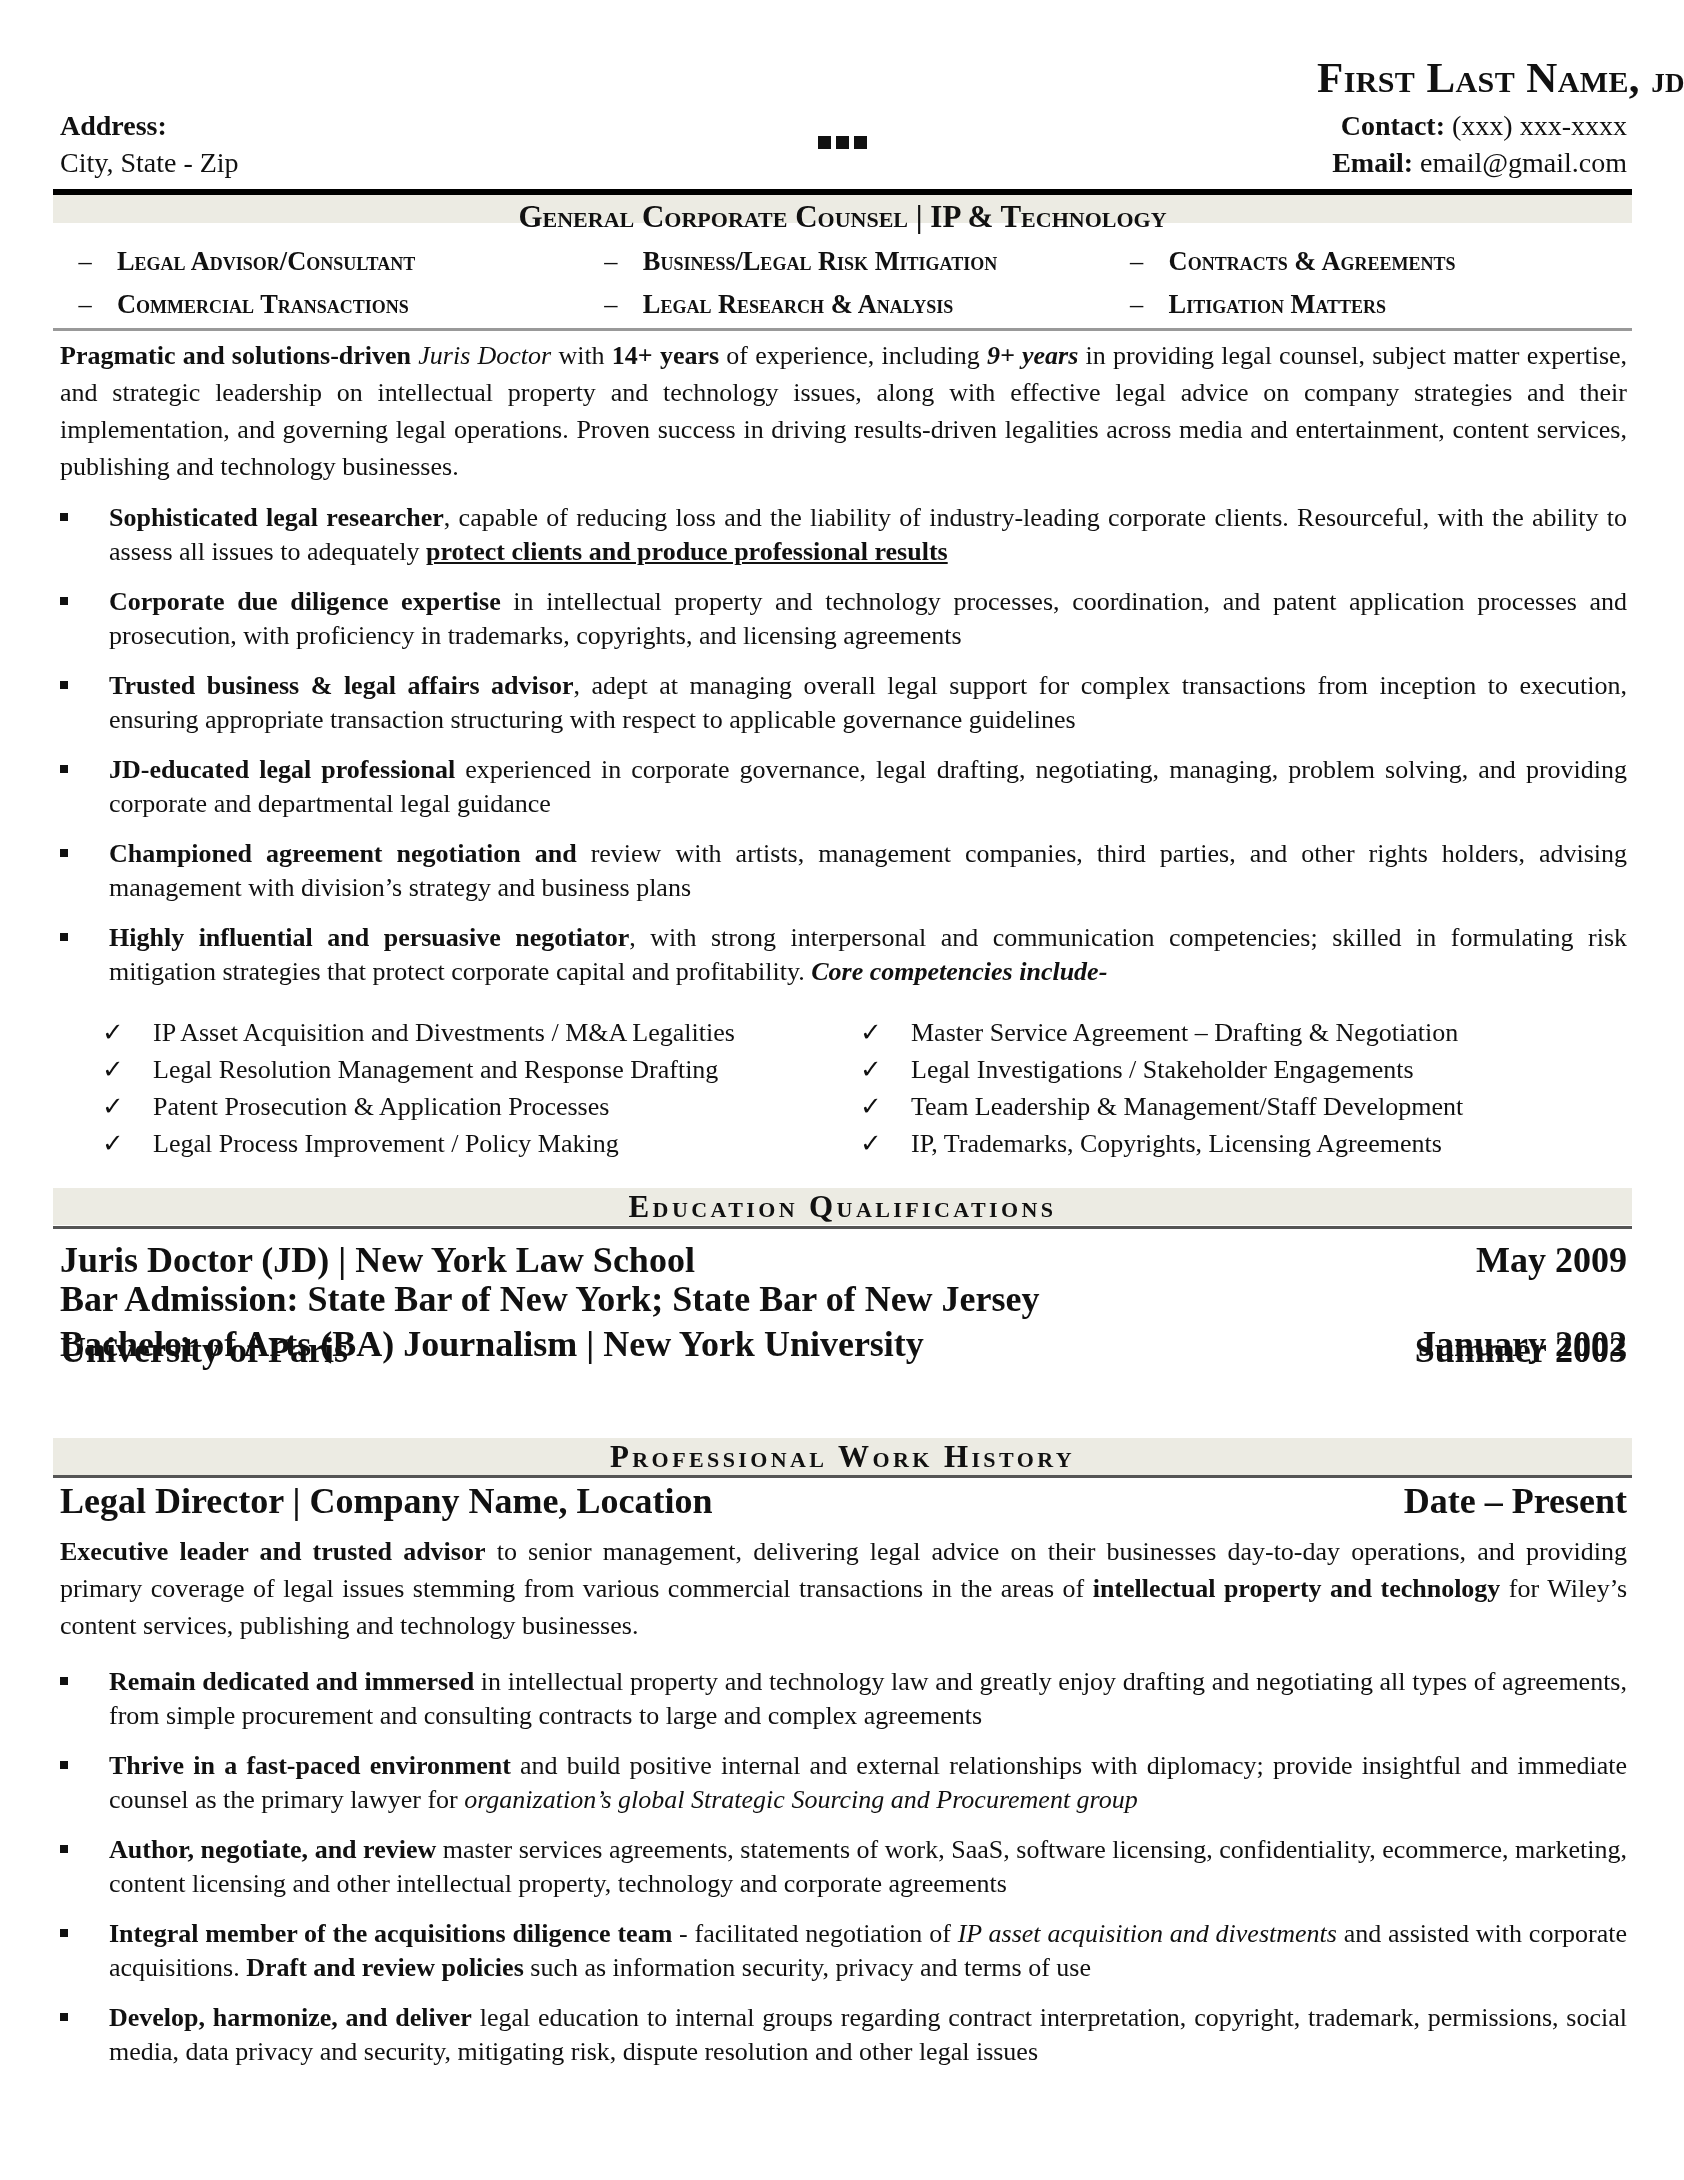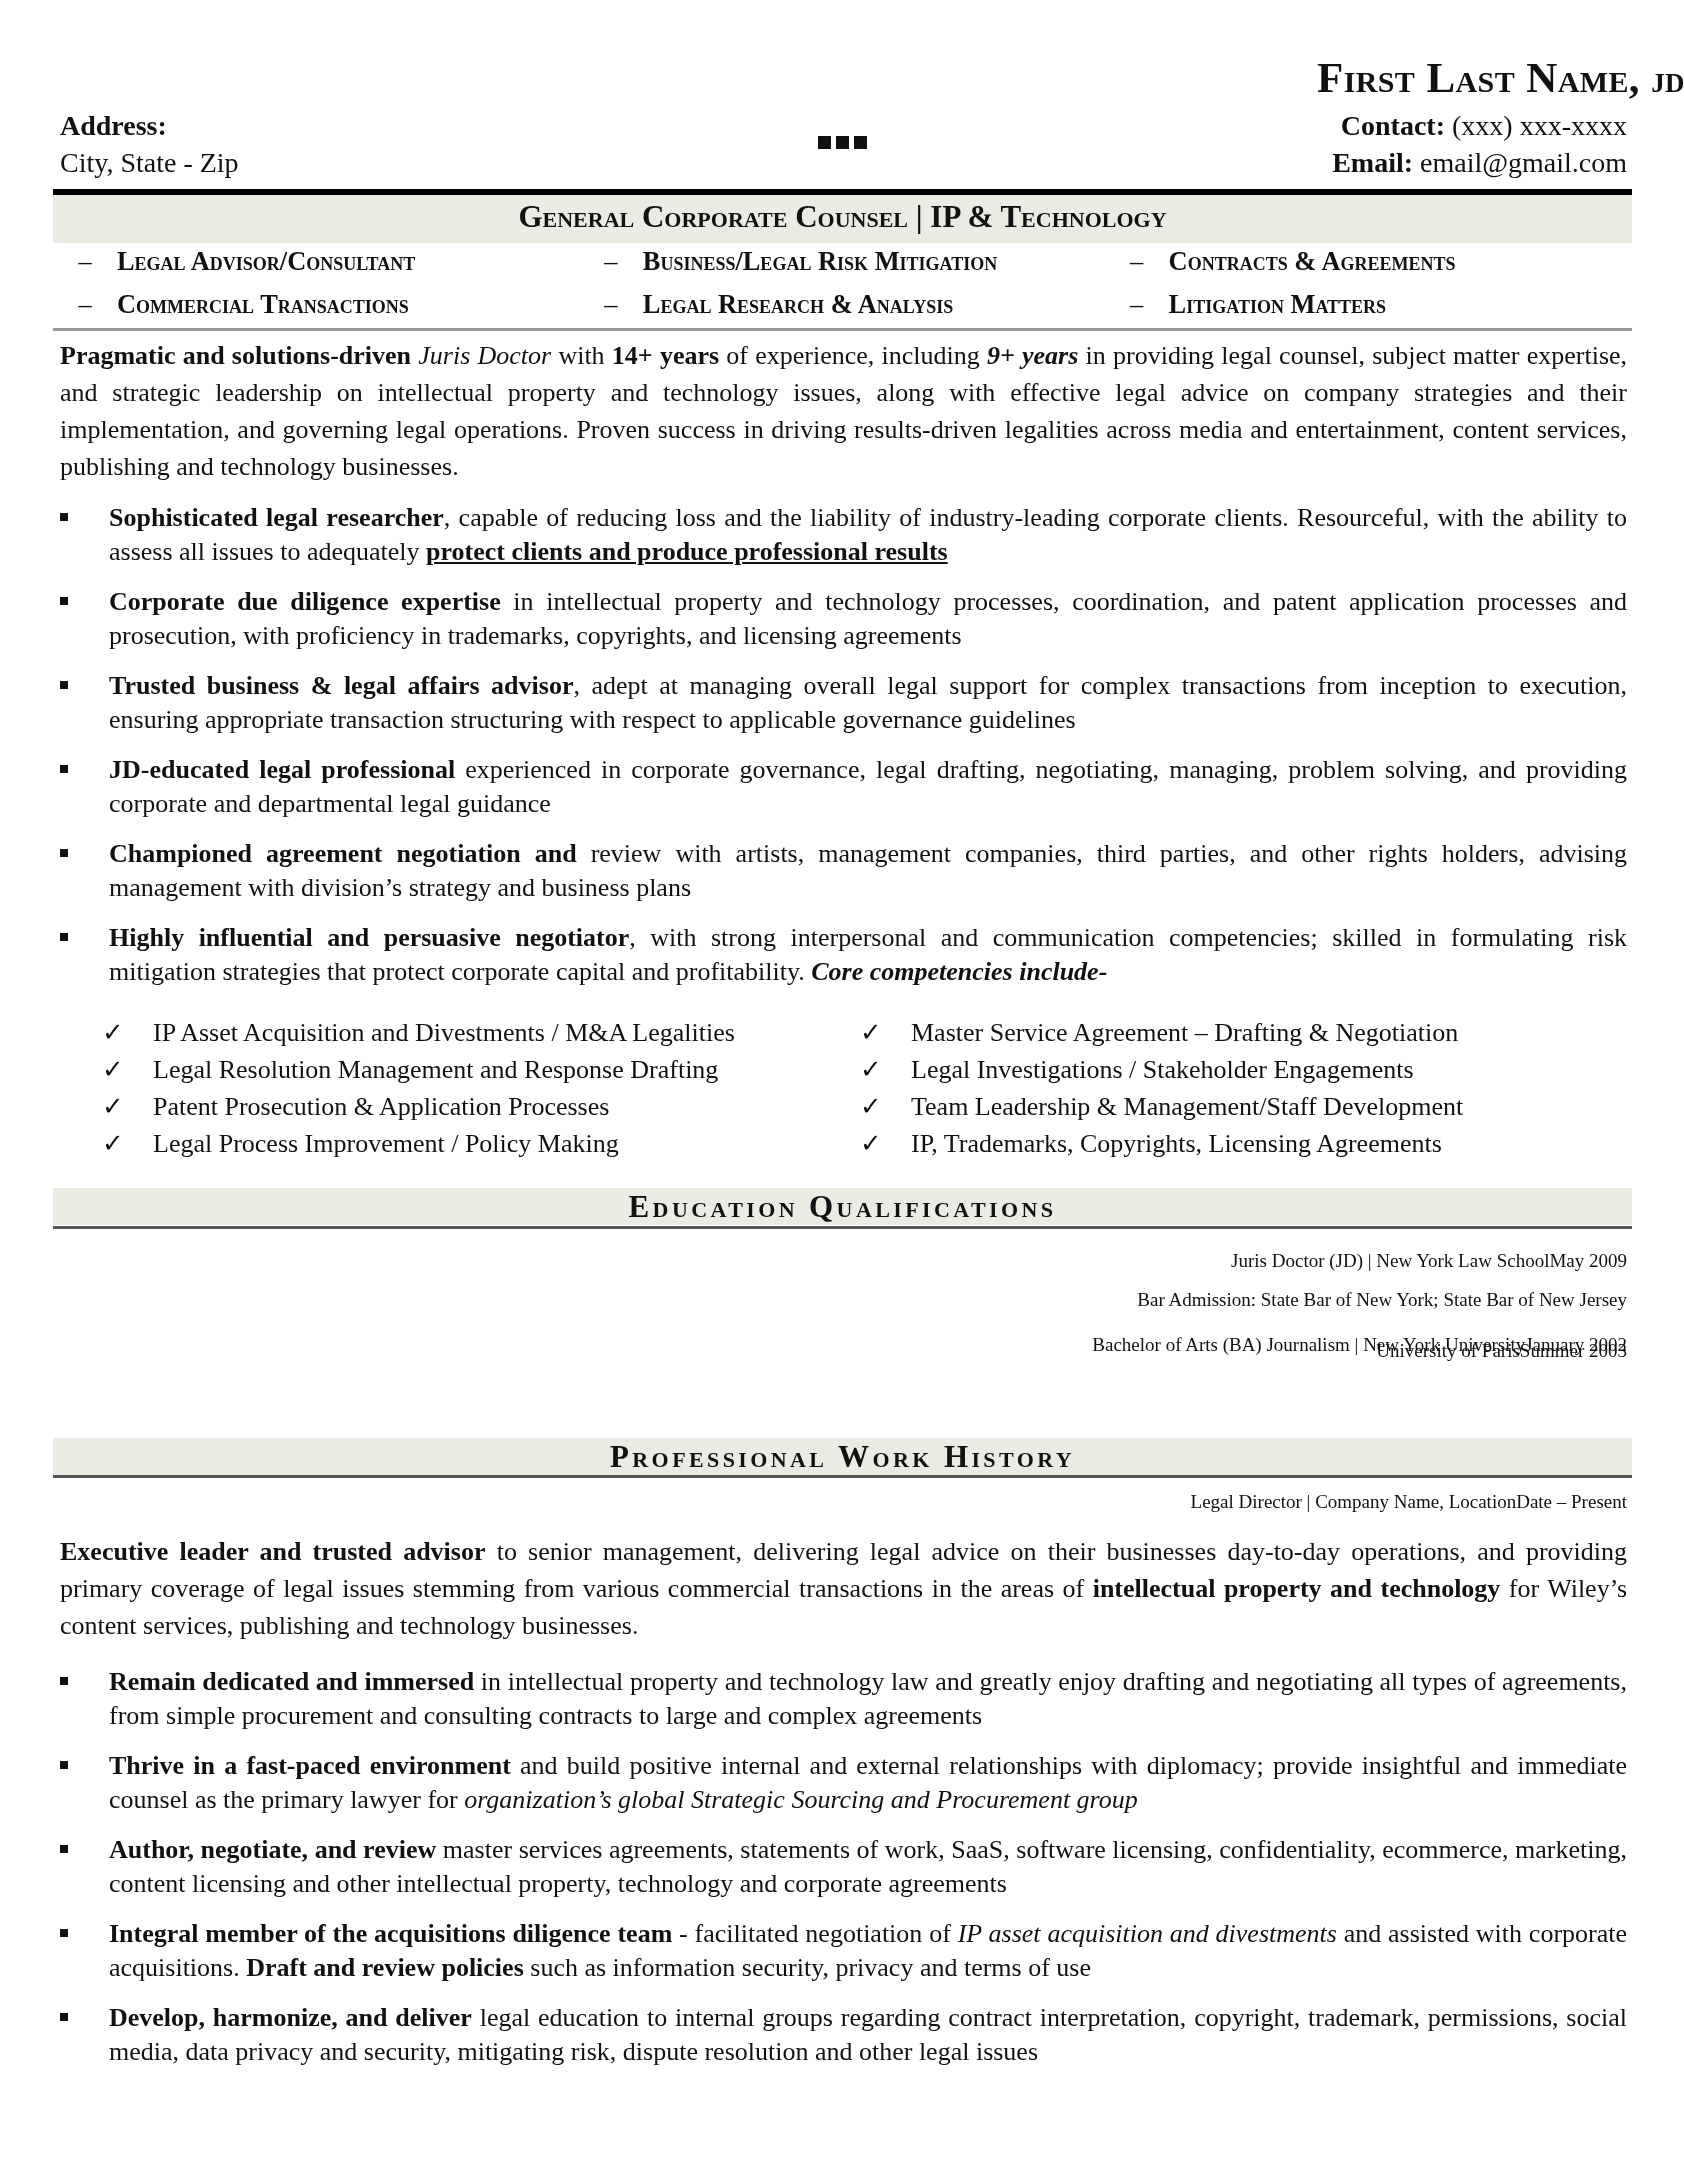--- a/index.html
+++ b/index.html
@@ -6,40 +6,40 @@
   body{width:1685px;height:2181px;overflow:hidden;font-family:"Liberation Serif","DejaVu Serif",serif;color:#111;}
   .page{position:relative;width:1685px;height:2181px;}
   .name{position:absolute;top:53px;left:0;right:0;text-align:right;font-size:43px;font-weight:bold;font-variant:small-caps;letter-spacing:0.4px;}
   .name .cred{font-size:27px;}
   .dots{position:absolute;top:136px;left:0;right:0;text-align:center;}
   .dots span{display:inline-block;width:12.8px;height:12.8px;background:#111;margin:0 2.6px;}
   .addr{position:absolute;left:60px;top:107px;font-size:28px;line-height:37px;}
   .contact{position:absolute;right:58px;top:107px;font-size:28px;line-height:37px;text-align:right;}
   b{font-weight:bold;}
   .rule{position:absolute;left:53px;right:53px;top:189px;height:6px;background:#000;}
-  .band{position:absolute;left:53px;right:53px;height:48px;background:#ecebe3;text-align:center;font-weight:bold;font-size:31px;line-height:43px;font-variant:small-caps;}
+  .band{position:absolute;left:53px;right:53px;height:28px;background:#ecebe3;text-align:center;font-weight:bold;font-size:31px;line-height:43px;font-variant:small-caps;}
   .band.spaced{letter-spacing:3.4px;}
   .kw{position:absolute;left:53px;right:53px;top:240px;font-size:26.4px;font-weight:bold;font-variant:small-caps;}
   .kw .row{display:flex;height:43px;align-items:center;}
   .kw .cell{width:33.3%;display:flex;}
   .kw .dash{width:64px;text-align:center;font-weight:normal;}
   .kw-line{position:absolute;left:53px;right:53px;top:328px;height:2.6px;background:#999;}
   .para{position:absolute;left:60px;right:58px;font-size:26px;line-height:37px;text-align:justify;}
   .bullets{position:absolute;left:60px;right:58px;font-size:26px;line-height:34px;}
   .bullet{display:flex;margin-bottom:16px;}
   .bullet .sq{width:49px;flex:none;padding-top:12px;}
   .bullet .sq i{display:block;width:7.7px;height:7.7px;background:#111;}
   .bullet .txt{flex:1;text-align:justify;}
   .comps{position:absolute;left:102px;right:58px;top:1014px;display:flex;font-size:26px;line-height:37px;}
   .comps .col{width:758px;}
   .comps .col2{width:750px;}
   .ck{display:flex;}
   .ck .mk{width:51px;flex:none;}
   .edu-line{position:absolute;left:53px;right:53px;height:2.6px;background:#555;}
-  .row2{position:absolute;left:60px;right:58px;font-size:19px;font-weight:normal;display:flex;justify-content:flex-end;line-height:39px;}
+  .row2{position:absolute;left:60px;right:58px;font-size:36px;font-weight:bold;display:flex;justify-content:space-between;line-height:39px;}
   u{text-decoration:underline;}
 </style>
 </head>
 <body>
 
 <div class="page">
 
   <div class="name"><span>First Last Name,</span> <span class="cred">JD</span></div>
   <div class="dots"><span></span><span></span><span></span></div>
 

